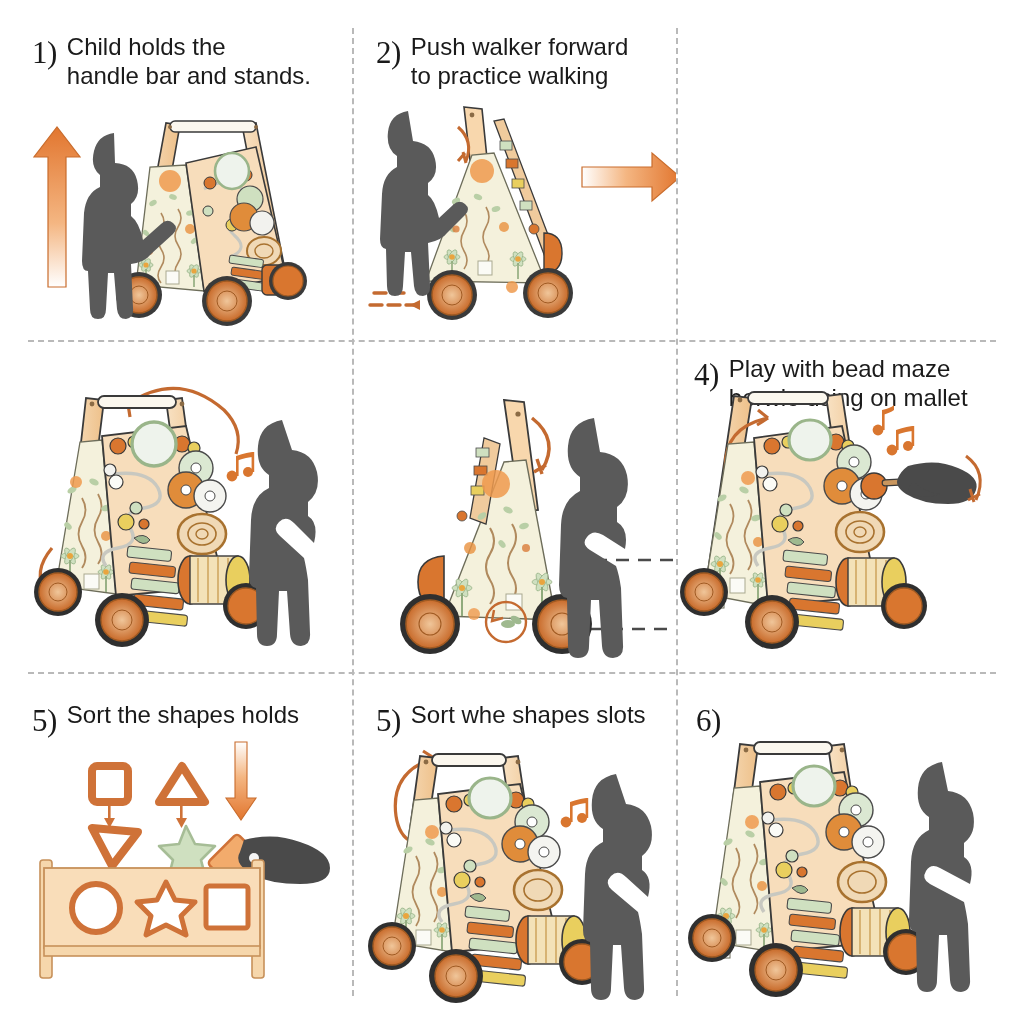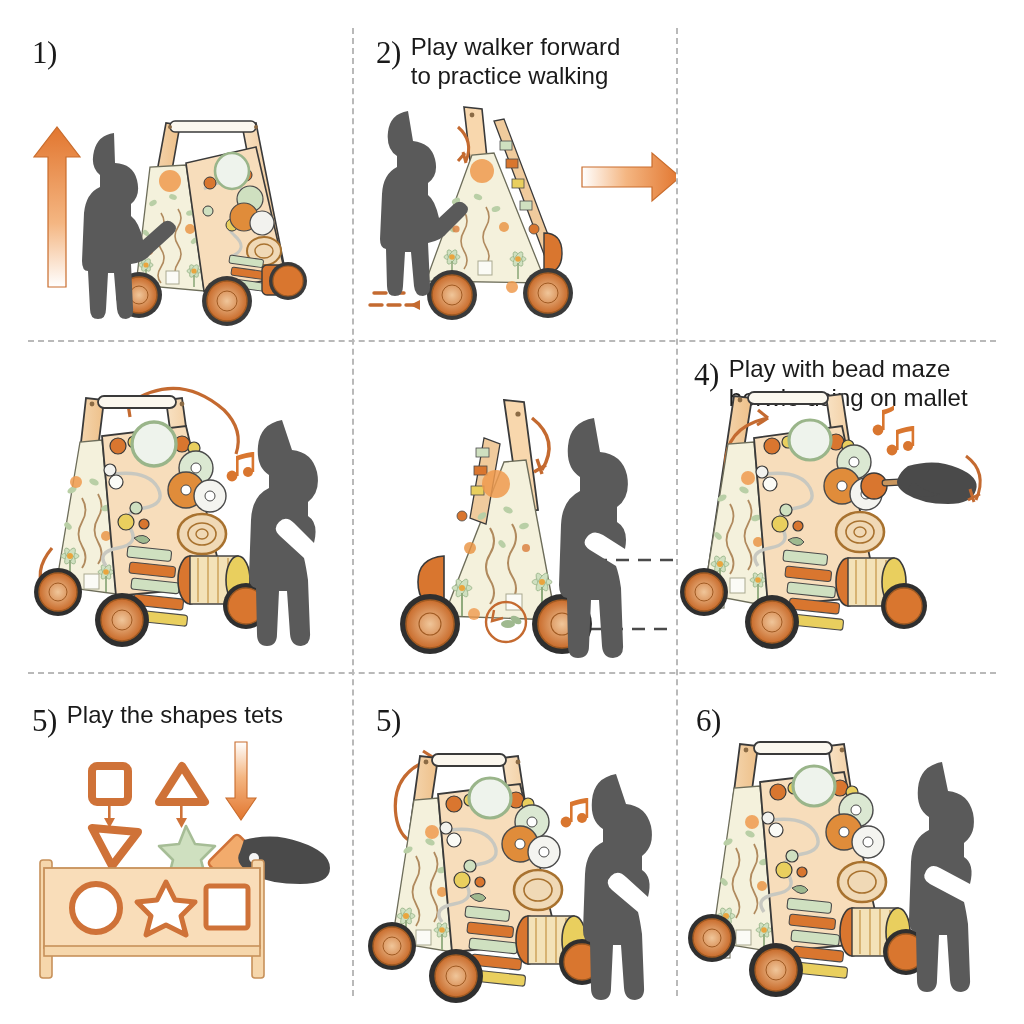--- a/index.html
+++ b/index.html
@@ -45,20 +45,22 @@
 <div id="sheet">
 
   <div class="divider div-v" style="left:352px;top:28px;height:968px;"></div>
   <div class="divider div-v" style="left:676px;top:28px;height:968px;"></div>
   <div class="divider div-h" style="left:28px;top:340px;width:968px;"></div>
   <div class="divider div-h" style="left:28px;top:672px;width:968px;"></div>
 
   <div class="panel" style="left:0;top:0;width:352px;height:340px;">
     <div class="caption" style="left:32px;top:32px;">
       <span class="cap-num">1)</span>
+      <span class="cap-txt">Child holds the
+handle bar and stands.</span>
     </div>
 
     <div class="art" style="left:18px;top:105px;">
     <svg width="334" height="230" viewBox="0 0 334 230">
       <defs>
         <linearGradient id="upArrowG" x1="0" y1="1" x2="0" y2="0">
           <stop offset="0%" stop-color="#ffffff"></stop>
           <stop offset="40%" stop-color="#f4b682"></stop>
           <stop offset="100%" stop-color="#e2762f"></stop>
         </linearGradient>
@@ -170,21 +172,21 @@
       <g fill="#5a5a5a">
         <path d="M96 28 q-16 2 -20 18 q-4 16 6 24 l0 12 q-14 6 -16 26 l-2 48 q0 10 6 10 l2 38 q0 10 8 10 q8 0 8 -10 l2 -36 l6 0 l3 36 q1 10 9 10 q8 -1 7 -11 l-2 -44 q14 -2 20 -10 l22 -20 q6 -6 0 -11 q-6 -5 -12 1 l-18 16 q-4 -18 -12 -24 l0 -12 q10 -8 6 -24 q-4 -16 -22 -17 z"></path>
       </g>
     </svg>
     </div>
   </div>
 
   <div class="panel" style="left:352px;top:0;width:324px;height:340px;">
     <div class="caption" style="left:24px;top:32px;">
       <span class="cap-num">2)</span>
-      <span class="cap-txt">Play walker forward
+      <span class="cap-txt">Push walker forward
 to practice walking</span>
     </div>
 
     <div class="art" style="left:8px;top:105px;">
     <svg width="320" height="230" viewBox="0 0 320 230">
       <defs>
         <linearGradient id="rightArrowG" x1="0" y1="0" x2="1" y2="0">
           <stop offset="0%" stop-color="#ffffff"></stop>
               <stop offset="45%" stop-color="#f4b682"></stop>
               <stop offset="100%" stop-color="#e2762f"></stop>
@@ -685,21 +687,21 @@
         <path d="M284 62 q22 16 10 44"></path>
         <path d="M286 106 l12 -6 M292 108 l-4 -13"></path>
       </g>
     </svg>
     </div>
   </div>
 
   <div class="panel" style="left:0;top:672px;width:352px;height:352px;">
     <div class="caption" style="left:32px;top:28px;">
       <span class="cap-num">5)</span>
-      <span class="cap-txt">Play the shapes tets</span>
+      <span class="cap-txt">Sort the shapes holds</span>
     </div>
 
     <div class="art" style="left:30px;top:68px;">
     <svg width="302" height="250" viewBox="0 0 302 250">
       <defs>
         <linearGradient id="downArrowG" x1="0" y1="0" x2="0" y2="1">
           <stop offset="0%" stop-color="#ffffff"></stop>
               <stop offset="45%" stop-color="#f4b682"></stop>
               <stop offset="100%" stop-color="#e2762f"></stop>
         </linearGradient>
@@ -755,20 +757,21 @@
         <path d="M136 142 l9 18 l20 2 l-14 14 l5 19 l-20 -10 l-20 10 l5 -19 l-14 -14 l20 -2 z" fill="#fff" stroke="#cf7238" stroke-width="5" stroke-linejoin="round"></path>
         <rect x="176" y="146" width="42" height="42" rx="3" fill="#fff" stroke="#cf7238" stroke-width="5"></rect>
       </g>
     </svg>
     </div>
   </div>
 
   <div class="panel" style="left:352px;top:672px;width:324px;height:352px;">
     <div class="caption" style="left:24px;top:28px;">
       <span class="cap-num">5)</span>
+      <span class="cap-txt">Sort whe shapes slots</span>
     </div>
 
     <div class="art" style="left:10px;top:62px;">
     <svg width="316" height="280" viewBox="0 0 316 280">
       <defs>
             <radialGradient id="wheelG6">
               <stop offset="0%" stop-color="#f0c69a"></stop>
               <stop offset="100%" stop-color="#c96c2c"></stop>
             </radialGradient>
       <linearGradient id="woodG6" x1="0" y1="0" x2="1" y2="0">

